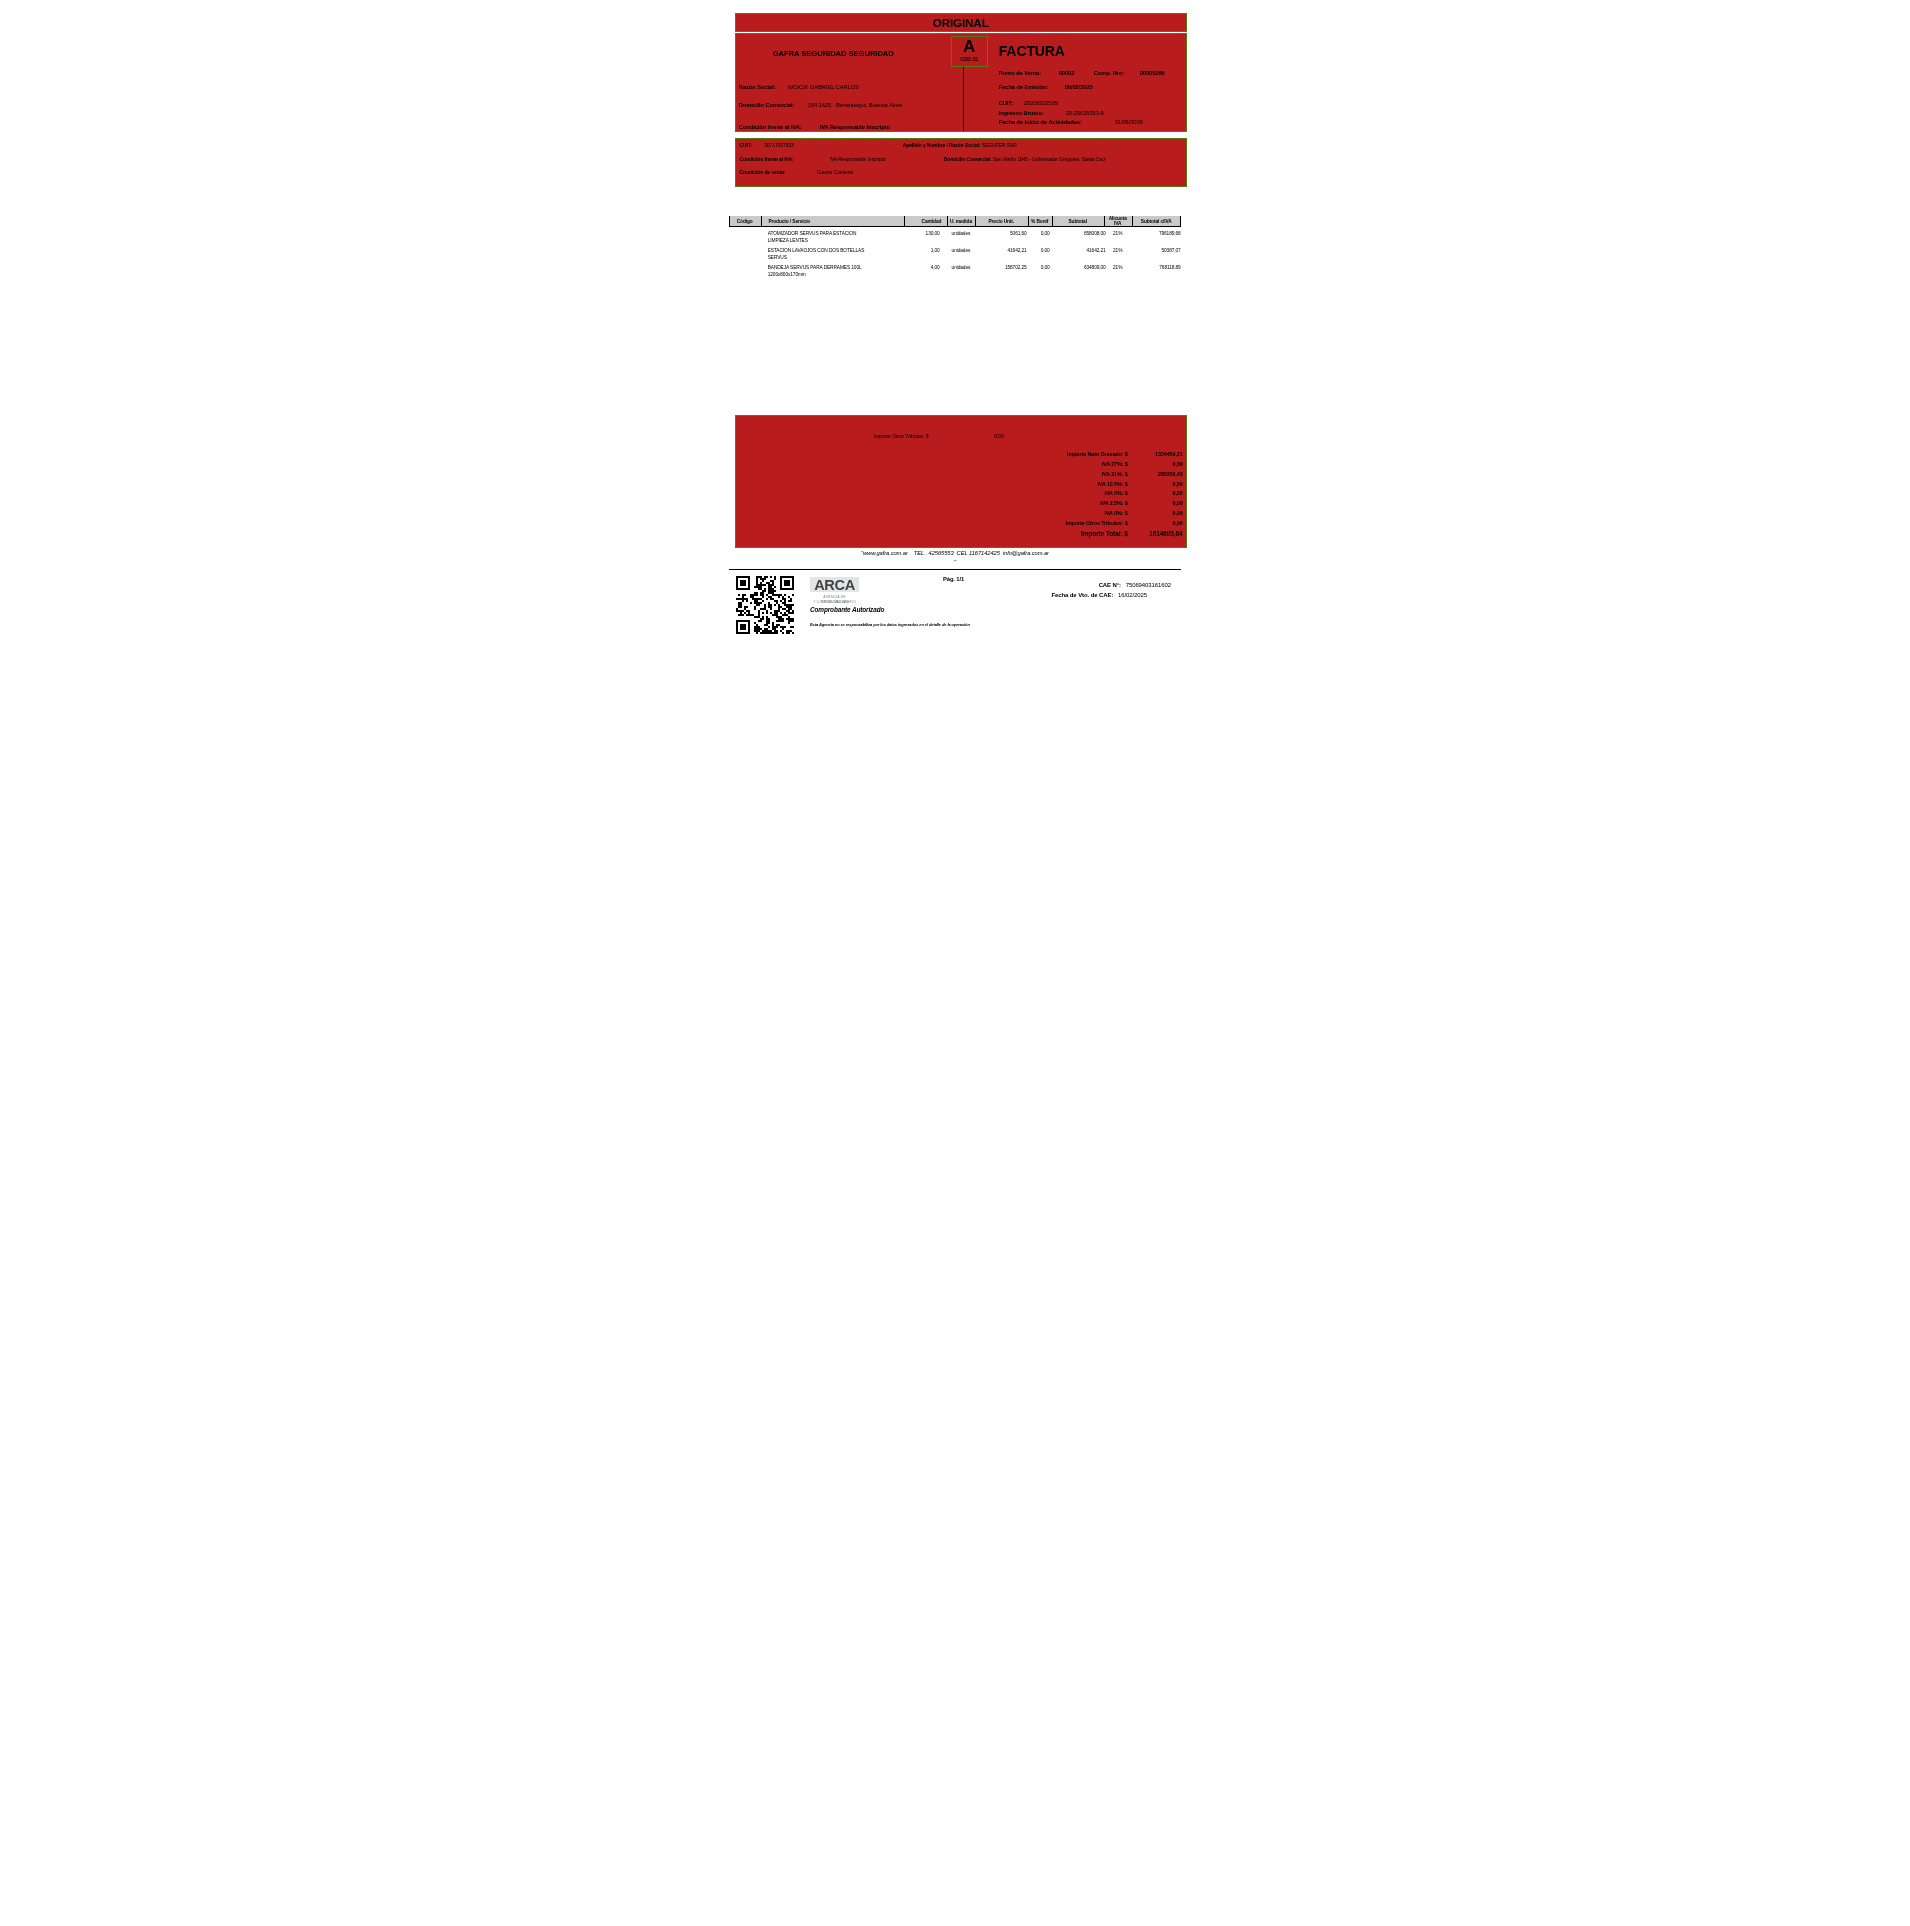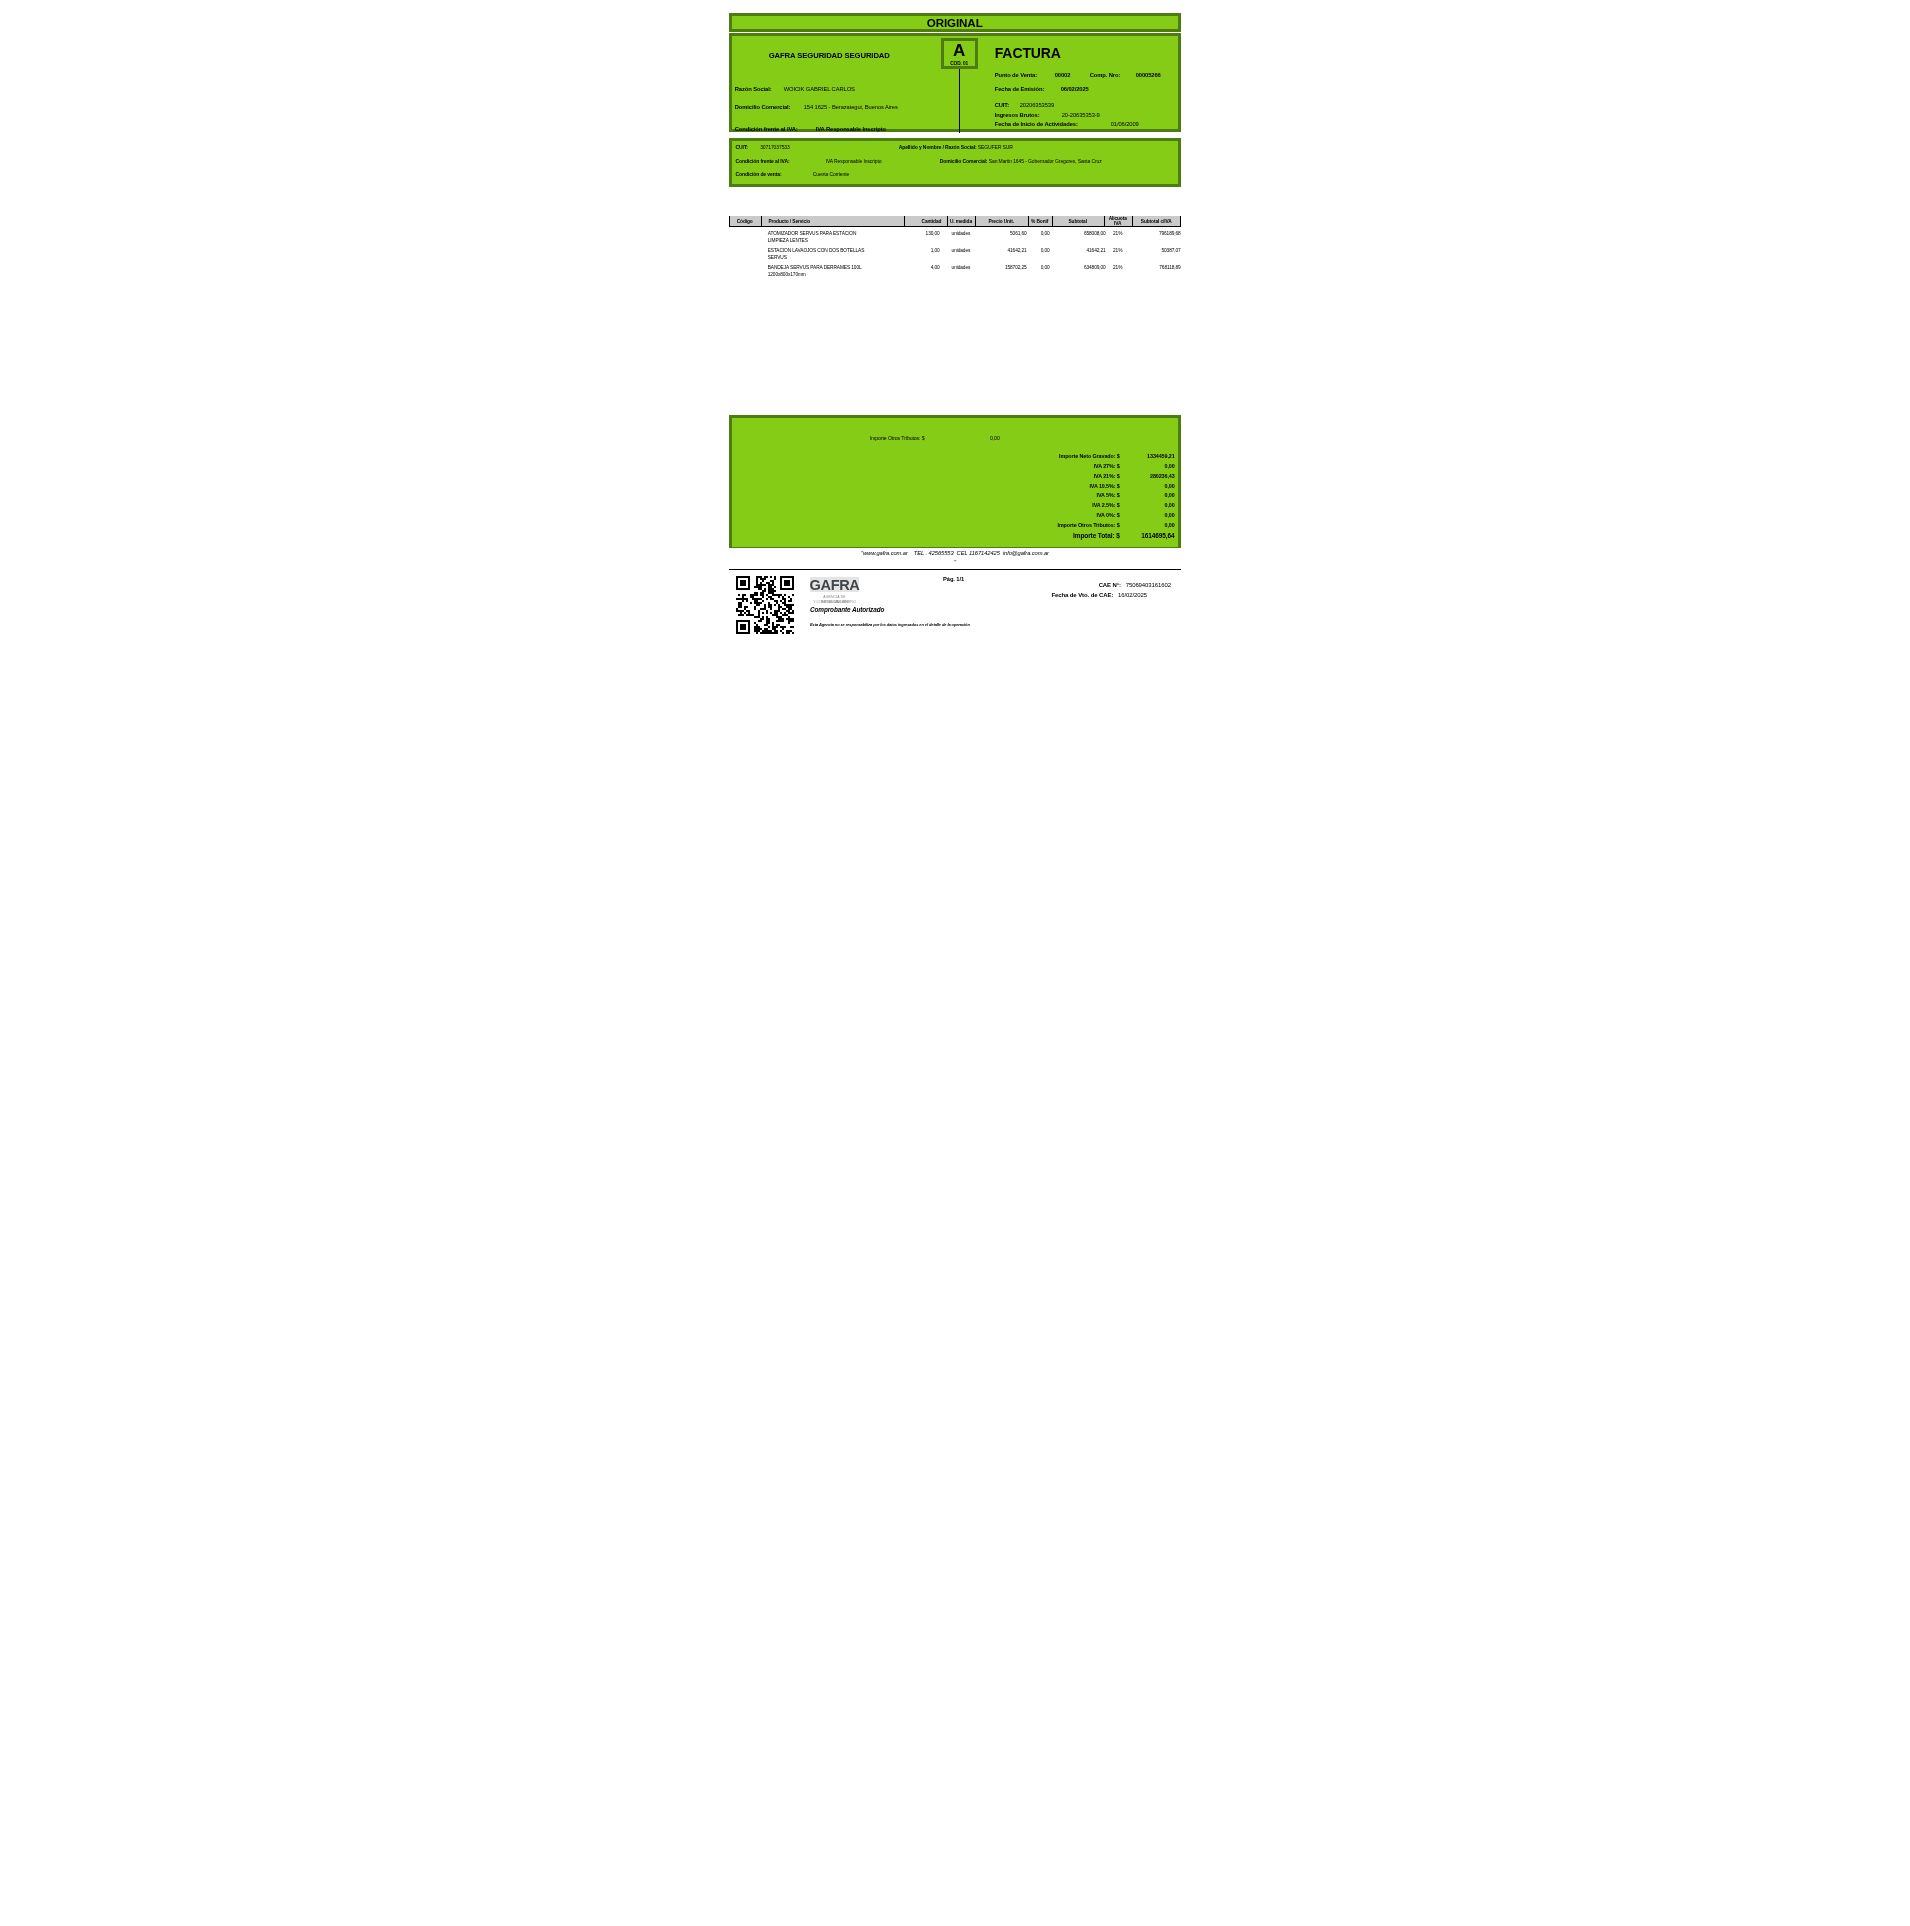--- a/index.html
+++ b/index.html
@@ -1,20 +1,20 @@
 <!DOCTYPE html>
 <html style="font-size:6.2px"><head>
 <meta charset="utf-8">
 <style>
   html,body{margin:0;padding:0;background:#ffffff;}
   body{font-family:"Liberation Sans","DejaVu Sans",sans-serif;color:#000;}
   .page{position:relative;width:478px;height:676px;margin:0 auto;background:#fff;overflow:hidden;letter-spacing:-0.1px;}
   .abs{position:absolute;}
   .b{font-weight:bold;}
-  .box{position:absolute;border:3px solid #4d7c0f;box-sizing:border-box;background:#84cc16;}
+  .box{position:absolute;border:1px solid #4d7c0f;box-sizing:border-box;background:#b91c1c;margin-left:6px;}
   .center{display:flex;align-items:center;justify-content:center;}
   .f13{font-size:5px;line-height:6.2px;}
   .f15{font-size:5.8px;line-height:7px;}
   .thead{position:absolute;left:0;top:0;width:452px;height:11.2px;background:#cacaca;border-bottom:1.2px solid #000;box-sizing:border-box;}
   .th{position:absolute;top:0;height:10px;display:flex;align-items:center;font-size:4.8px;font-weight:bold;line-height:5px;}
   .th.c{justify-content:center;text-align:center;}
   .vline{position:absolute;top:0;width:0.6px;height:10px;background:#000;}
   .cell{position:absolute;font-size:4.8px;line-height:6.5px;}
   .r{text-align:right;}
   .c{text-align:center;}
@@ -498,21 +498,21 @@
       <rect x="2" y="2" width="3" height="3"></rect>
       <rect x="22" y="0" width="7" height="7"></rect>
       <rect x="23" y="1" width="5" height="5" fill="#fff"></rect>
       <rect x="24" y="2" width="3" height="3"></rect>
       <rect x="0" y="22" width="7" height="7"></rect>
       <rect x="1" y="23" width="5" height="5" fill="#fff"></rect>
       <rect x="2" y="24" width="3" height="3"></rect>
     </svg>
 
   <div class="abs" style="left:94px;top:577px;">
-    <div class="arca-word">GAFRA</div>
+    <div class="arca-word">ARCA</div>
   </div>
   <div class="arca-sub abs" style="left:94px;top:595px;">AGENCIA DE RECAUDACIÓN</div>
   <div class="arca-sub abs" style="left:94px;top:600px;">Y CONTROL ADUANERO</div>
 
   <span class="abs b" style="left:227px;top:576px;font-size:5.8px;">Pág. 1/1</span>
 
   <div class="abs" style="right:23px;top:582px;font-size:6px;">
     <span class="b">CAE N°:</span>
     <span style="margin-left:3.1px;">75069403161602</span>
   </div>

